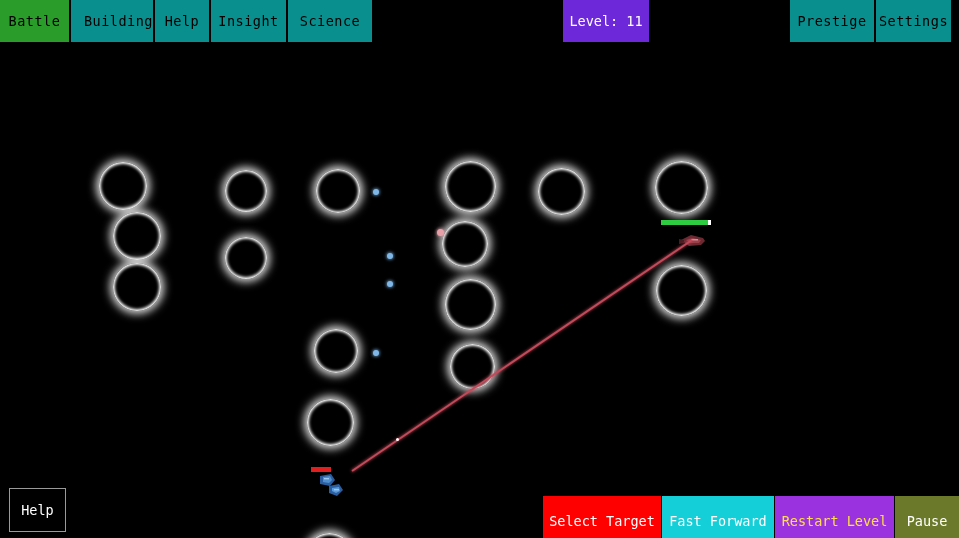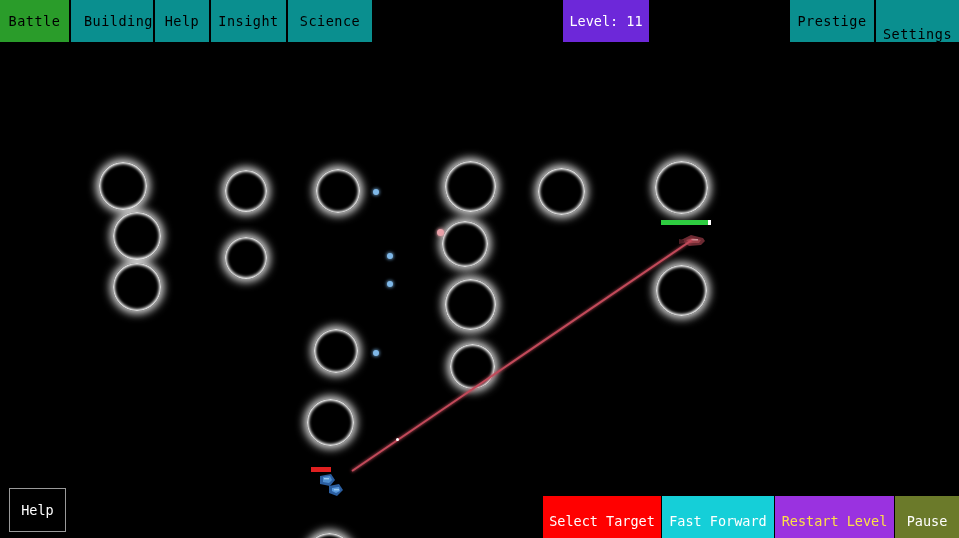--- a/index.html
+++ b/index.html
@@ -100,21 +100,21 @@
           <span>Science</span>
         </div>
       </div>
     <div class="level-badge" id="level-badge" style="left: 563px; width: 86px; background: #6d28d9;">
       <span>Level: 11</span>
     </div>
     <div id="nav-right-tabs">
         <div class="tab" style="left: 790px; width: 84px;">
           <span>Prestige</span>
         </div>
-        <div class="tab" style="left: 876px; width: 83px; align-items: flex-end;">
+        <div class="tab" style="left: 876px; width: 75px;">
           <span>Settings</span>
         </div>
       </div>
   </div>
 
   <div class="field">
     <div id="units-layer">
         <div class="unit" style="left: 99px; top: 120px; width: 48px; height: 48px;">
           <div class="sprite">
       <svg viewBox="0 0 32 32">

